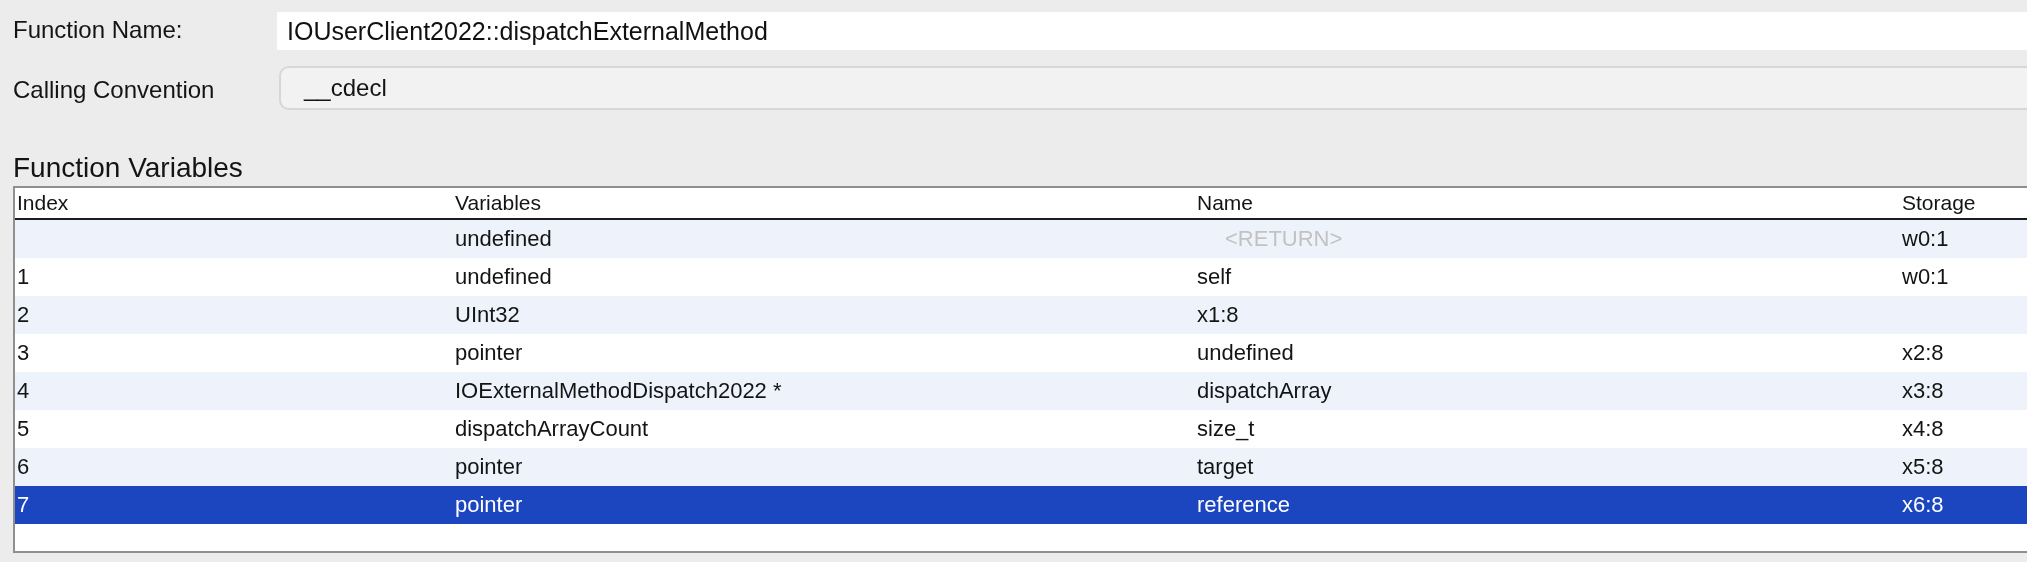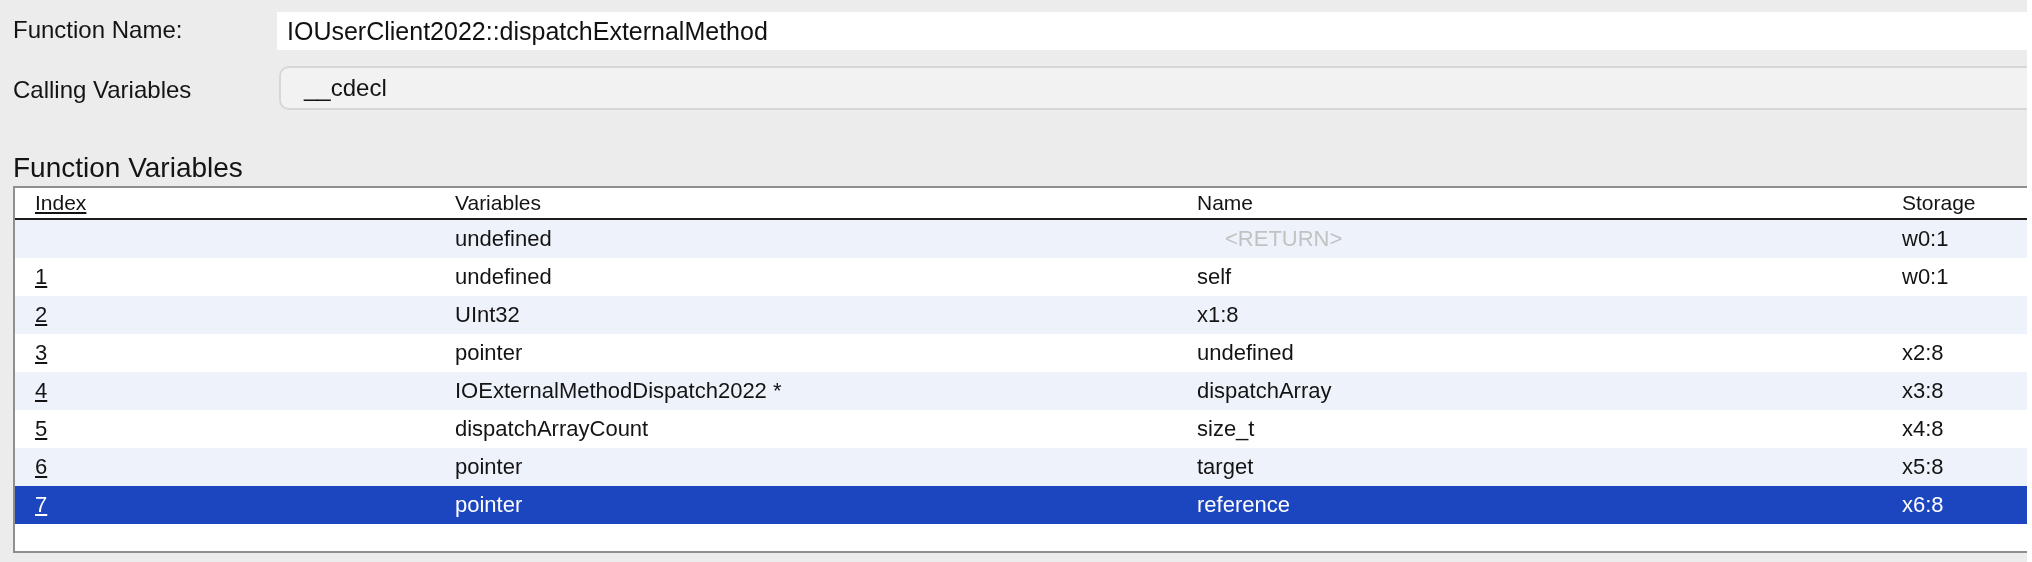--- a/index.html
+++ b/index.html
@@ -62,35 +62,35 @@
     white-space: nowrap;
   }
   .thead {
     height: 30px;
     font-size: 21px;
     background: #ffffff;
     border-bottom: 2px solid #1c1c1c;
   }
   .row { height: 38px; font-size: 22px; }
   .cell { overflow: hidden; }
-  .cell-index { padding-left: 20px; text-decoration: underline; }
+  .cell-index { padding-left: 2px; }
   .row.alt { background: var(--rowalt, #eef3fb); }
   .row.selected { background: var(--sel, #1c45c0); color: #ffffff; }
   .muted { color: var(--muted, #c2c2c2); margin-left: 28px; }
 </style>
 </head>
 <body>
 
 <div class="screen" style="--bg: #ececec; --sel: #1c45c0; --rowalt: #eef3fb; --muted: #c2c2c2;">
 
   <div class="label fn-label">Function Name:</div>
 
   <input class="fn-input" type="text" value="IOUserClient2022::dispatchExternalMethod" style="">
 
-  <div class="label cc-label">Calling Variables</div>
+  <div class="label cc-label">Calling Convention</div>
 
   <div class="combo">
     <span>__cdecl</span>
   </div>
 
   <div class="fv-heading">Function Variables</div>
 
   <div class="fv-table">
     <div class="thead">
       <div class="cell cell-index">Index</div>

